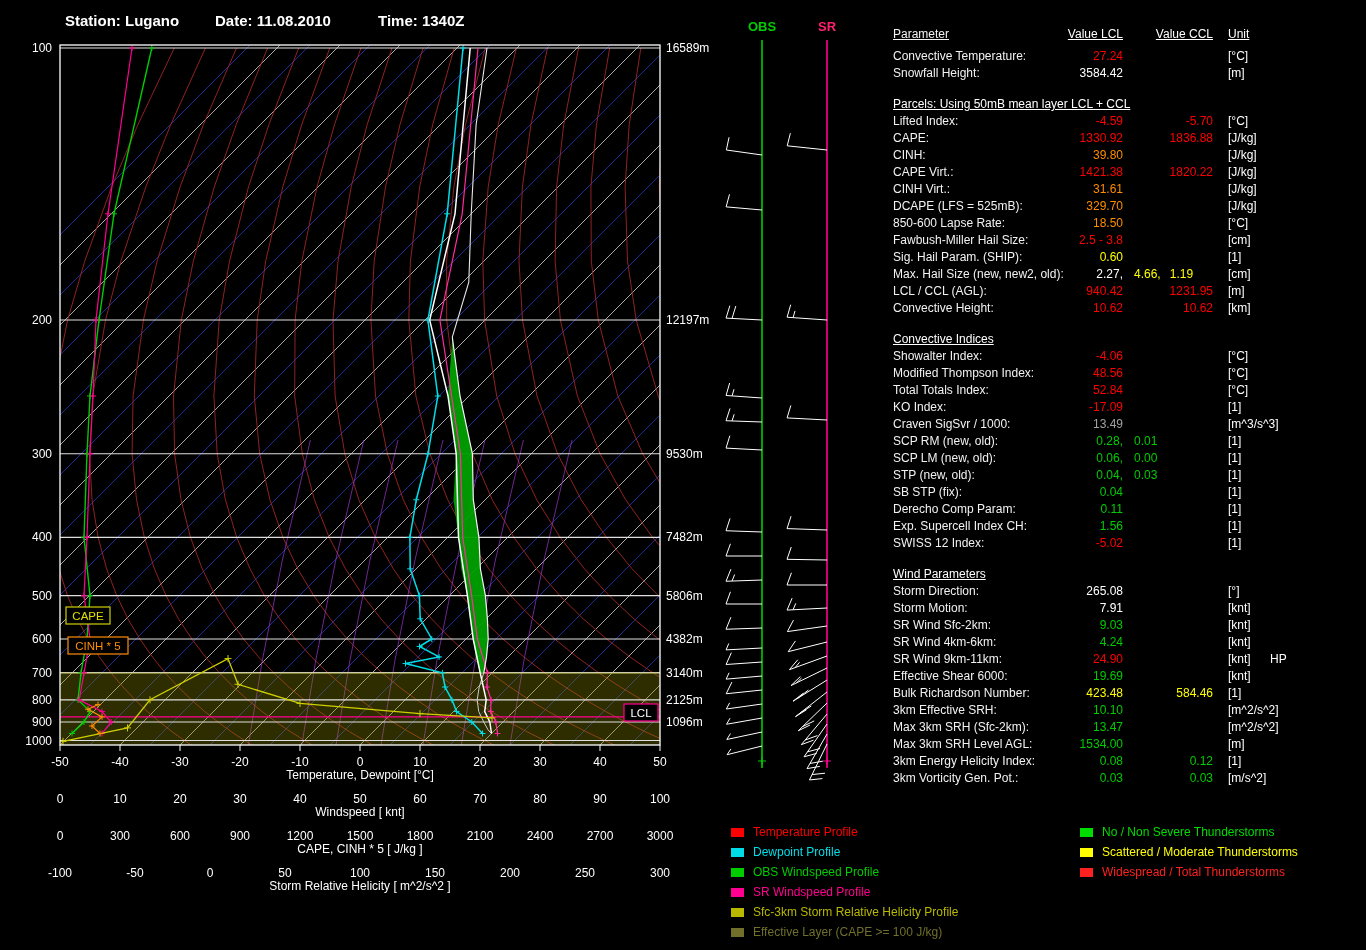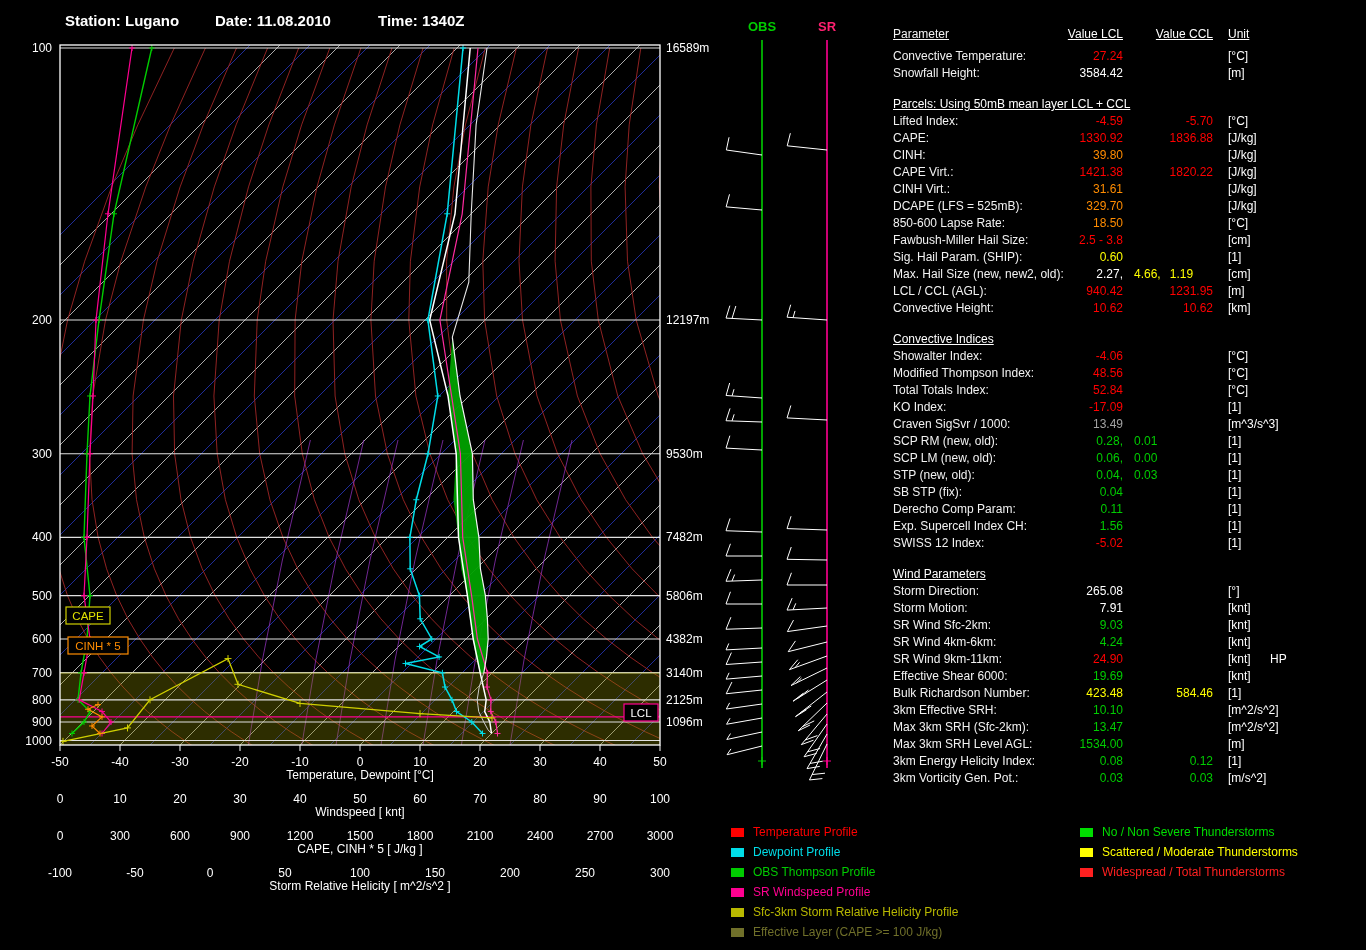--- a/index.html
+++ b/index.html
@@ -669,21 +669,21 @@
       <div class="leg-item">
         <span class="leg-swatch" style="background: rgb(255, 0, 0);"></span>
         <span style="color: rgb(255, 0, 0);">Temperature Profile</span>
       </div>
       <div class="leg-item">
         <span class="leg-swatch" style="background: rgb(0, 221, 232);"></span>
         <span style="color: rgb(0, 221, 232);">Dewpoint Profile</span>
       </div>
       <div class="leg-item">
         <span class="leg-swatch" style="background: rgb(0, 204, 0);"></span>
-        <span style="color: rgb(0, 204, 0);">OBS Thompson Profile</span>
+        <span style="color: rgb(0, 204, 0);">OBS Windspeed Profile</span>
       </div>
       <div class="leg-item">
         <span class="leg-swatch" style="background: rgb(255, 0, 144);"></span>
         <span style="color: rgb(255, 0, 144);">SR Windspeed Profile</span>
       </div>
       <div class="leg-item">
         <span class="leg-swatch" style="background: rgb(184, 184, 0);"></span>
         <span style="color: rgb(184, 184, 0);">Sfc-3km Storm Relative Helicity Profile</span>
       </div>
       <div class="leg-item">

